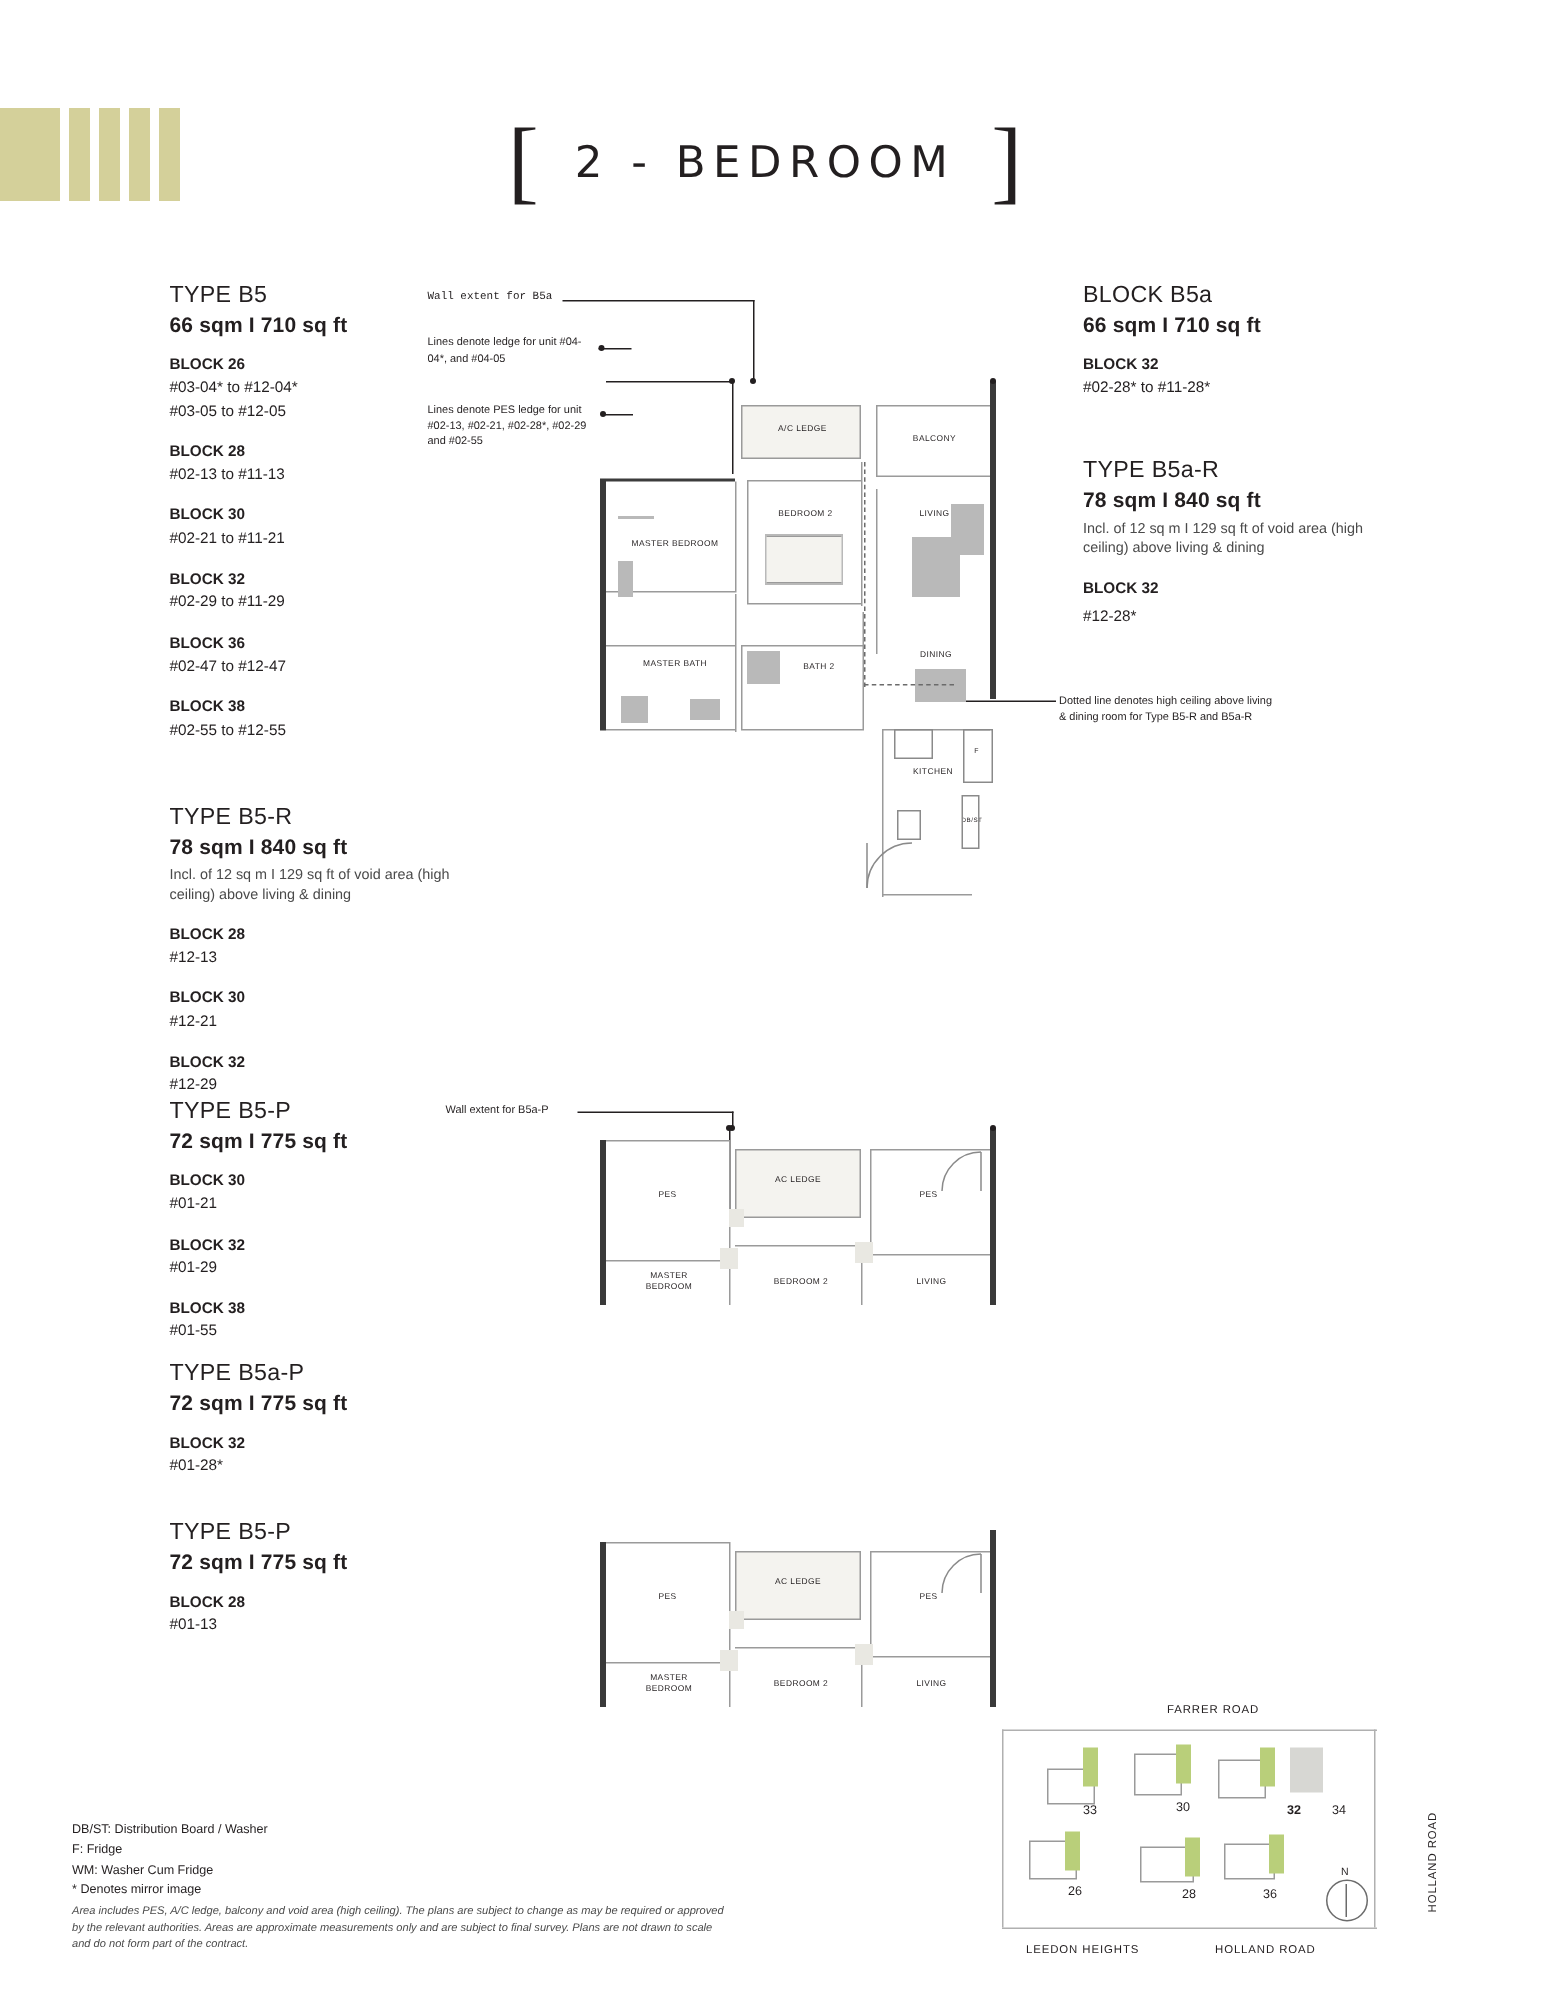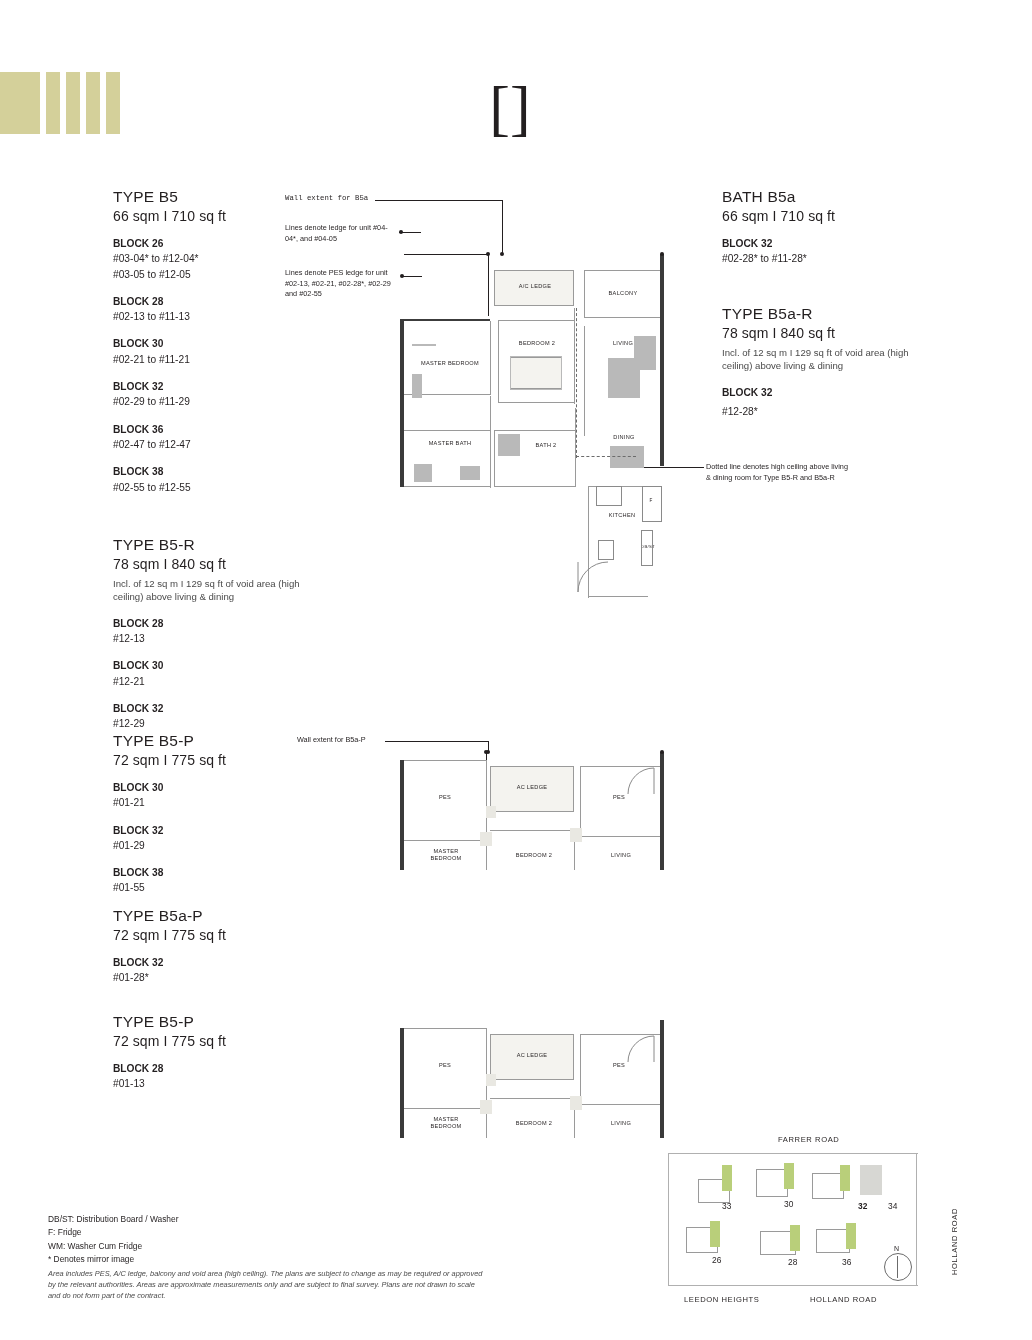--- a/index.html
+++ b/index.html
@@ -20,21 +20,21 @@
 
   .title-wrap{position:absolute;left:330px;top:78px;width:360px;height:60px;
       display:flex;align-items:center;justify-content:center;}
   .bracket{font-size:62px;line-height:1;font-weight:300;color:#231f20;font-family:"Liberation Serif",serif;}
   .title{font-size:29px;letter-spacing:5px;margin:0 24px;color:#231f20;
       font-family:"DejaVu Sans",sans-serif;font-weight:400;}
 
   
   .col{position:absolute;}
   .type-h{font-size:15.5px;font-weight:400;color:#231f20;margin:0;letter-spacing:.2px;}
-  .type-sub{font-size:14px;font-weight:400;color:#231f20;margin:2px 0 0 0;letter-spacing:.1px;}
+  .type-sub{font-size:14px;font-weight:700;color:#231f20;margin:2px 0 0 0;letter-spacing:.1px;}
   .note{font-size:9.6px;color:#4a4a4a;line-height:1.35;margin:6px 0 0 0;}
   .blk{font-size:10.2px;color:#231f20;margin:12px 0 0 0;line-height:1.5;font-weight:700;}
   .blk span{font-weight:400;display:block;}
 
   
   .callout{position:absolute;font-size:7.3px;color:#231f20;line-height:1.45;}
   .lead{position:absolute;background:#231f20;}
   .dot{position:absolute;width:4px;height:4px;border-radius:50%;background:#231f20;}
 
   
@@ -76,20 +76,21 @@
 
   <div class="bars">
     <i></i>
       <i></i>
       <i></i>
       <i></i>
       <i></i>
   </div>
   <div class="title-wrap">
     <span class="bracket">[</span>
+    <span class="title">2 - BEDROOM</span>
     <span class="bracket">]</span>
   </div>
 
   <div class="col" style="left:113px;top:188px;width:180px;">
     <p class="type-h">TYPE B5</p>
     <p class="type-sub">66 sqm  I  710 sq ft</p>
     <p class="blk">BLOCK 26</p>
     <p class="blk" style="margin-top:0">
         <span>#03-04* to #12-04*</span>
         <span>#03-05 to #12-05</span>
@@ -163,21 +164,21 @@
   <div class="col" style="left:113px;top:1013px;width:200px;">
     <p class="type-h">TYPE B5-P</p>
     <p class="type-sub">72 sqm  I  775 sq ft</p>
     <p class="blk">BLOCK 28</p>
     <p class="blk" style="margin-top:0">
         <span>#01-13</span>
       </p>
   </div>
 
   <div class="col" style="left:722px;top:188px;width:200px;">
-    <p class="type-h">BATH B5a</p>
+    <p class="type-h">BLOCK B5a</p>
     <p class="type-sub">66 sqm  I  710 sq ft</p>
     <p class="blk">BLOCK 32</p>
     <p class="blk" style="margin-top:0">
         <span>#02-28* to #11-28*</span>
       </p>
   </div>
 
   <div class="col" style="left:722px;top:305px;width:210px;">
     <p class="type-h">TYPE B5a-R</p>
     <p class="type-sub">78 sqm  I  840 sq ft</p>

